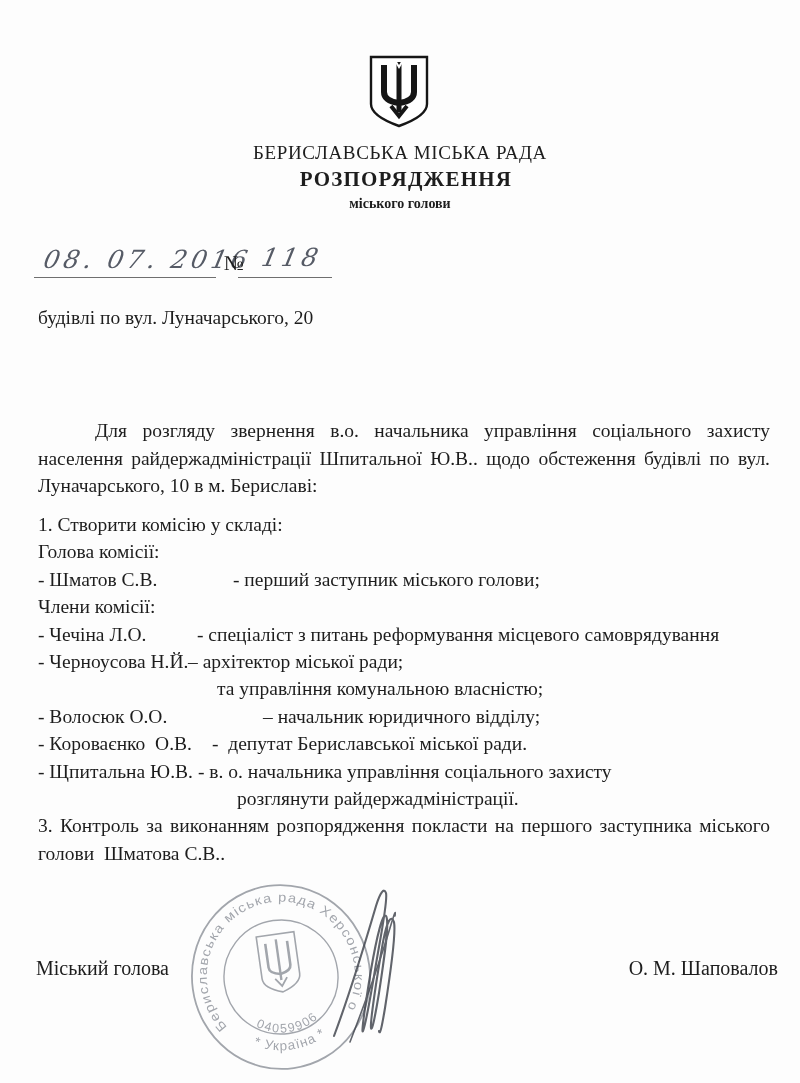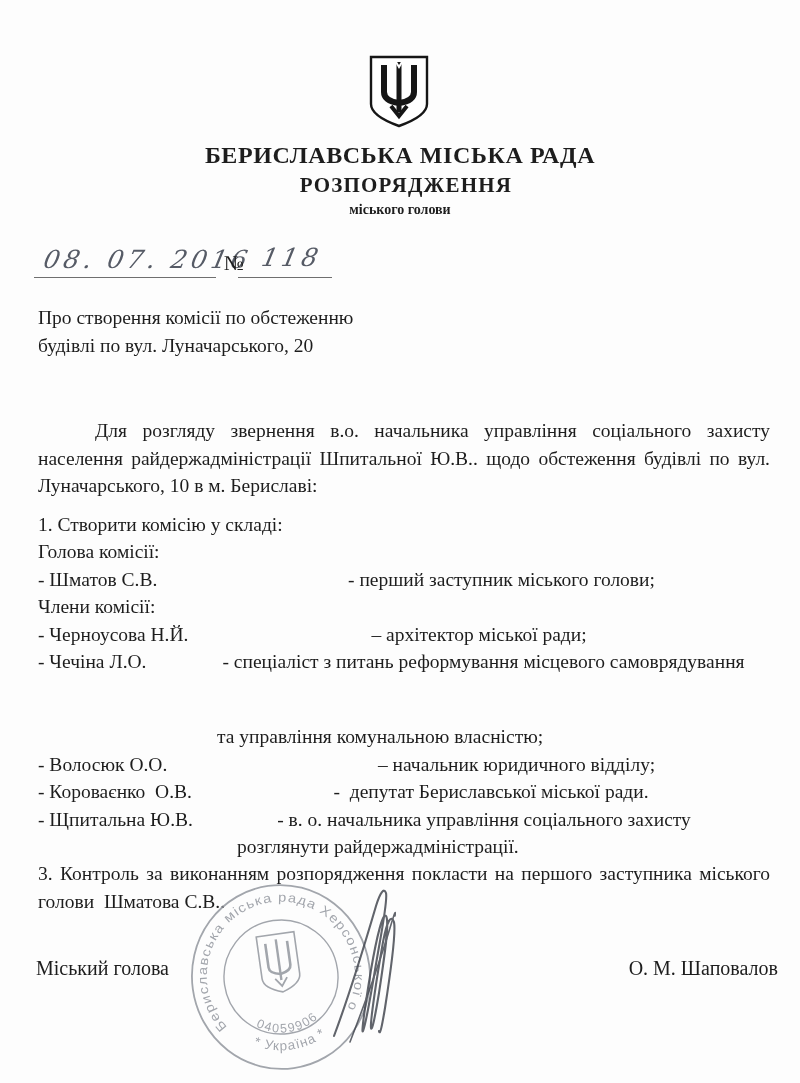--- a/index.html
+++ b/index.html
@@ -4,21 +4,21 @@
 <style>
   html,body{margin:0;padding:0;background:#e8e8e8;}
   .page{
     position:relative; width:800px; height:1083px; margin:0 auto;
     background:#fdfdfd; color:#1d1d1d; overflow:hidden;
     font-family:"Liberation Serif","DejaVu Serif",serif;
   }
   
   .emblem{position:absolute; left:367px; top:54px;}
   .hdr{position:absolute; top:141px; left:0; right:0; text-align:center; line-height:1.22;}
-  .org{font-size:24px; font-weight:bold; letter-spacing:.6px;}
+  .org{font-size:19px; font-weight:normal; letter-spacing:.6px;}
   .doctype{font-size:21px; font-weight:bold; letter-spacing:1.2px; margin-top:3px;padding-left:12px;}
   .issuer{font-size:14px; font-weight:bold; margin-top:2px;}
   
   .hand{
     font-family:"DejaVu Serif",serif; font-style:italic;
     color:var(--hand-color,#565b66); letter-spacing:4px;
     transform:skewX(-12deg);
   }
   .date-hand{position:absolute; left:44px; top:245px; font-size:25px;}
   .num-hand{position:absolute; left:262px; top:243px; font-size:25px;}
@@ -29,25 +29,25 @@
   
   .subject{position:absolute; left:38px; top:304px; font-size:19.5px; line-height:27.5px;}
   
   .intro{
     position:absolute; left:38px; top:417px; width:732px;
     font-size:19.5px; line-height:27.6px; text-align:justify; text-indent:57px;
   }
   .list{position:absolute; left:38px; top:511px; width:732px; font-size:19.5px; line-height:27.4px;}
   .row{display:flex;}
   .nm{flex:0 0 auto; white-space:pre;}
-  .rl{flex:1 1 auto;text-align:center;}
+  .rl{flex:1 1 auto;}
   .b{font-weight:normal;}
   .w195{width:195px;} .w150{width:150px;} .w159{width:159px;}
   .w225{width:225px;} .w174{width:174px;} .w160{width:160px;}
-  .cont1{padding-left:179px;margin-top:48px;} .cont2{padding-left:199px;}
+  .cont1{padding-left:179px;} .cont2{padding-left:199px;}
   .just{text-align:justify;}
   
   .sig-pos{position:absolute; left:36px; top:957px; font-size:20px;}
   .sig-name{position:absolute; right:22px; top:957px; font-size:20px;}
   .stamp{position:absolute; left:186px; top:882px; transform:rotate(-8deg); opacity:.82;}
   .stamp text{font-family:"Liberation Sans","DejaVu Sans",sans-serif; fill:var(--stamp-color,#8f939b);}
   .scrawl{position:absolute; left:330px; top:884px;}
 </style>
 </head>
 <body>
@@ -69,42 +69,41 @@
     <div class="issuer">міського голови</div>
   </div>
 
   <div class="hand date-hand">08. 07. 2016</div>
   <div class="uline uline-date"></div>
   <div class="numero">№</div>
   <div class="hand num-hand">118</div>
   <div class="uline uline-num"></div>
 
   <div class="subject">
-    <div>Про створення комісії по обстеженню</div>
     <div>будівлі по вул. Луначарського, 20</div>
   </div>
 
   <div class="intro">Для розгляду звернення в.о. начальника управління соціального захисту населення райдержадміністрації Шпитальної Ю.В.. щодо обстеження будівлі по вул. Луначарського, 10 в м. Бериславі:</div>
 
   <div class="list">
     <div>1. Створити комісію у складі:</div>
     <div class="b">Голова комісії:</div>
     <div class="row">
       <span class="nm w195">- Шматов С.В.</span>
       <span class="rl">- перший заступник міського голови;</span>
     </div>
     <div class="b">Члени комісії:</div>
 
     <div class="row">
+      <span class="nm w159">- Чечіна Л.О.</span>
+      <span class="rl">- спеціаліст з питань реформування місцевого самоврядування</span>
+    </div>
+    <div class="row">
       <span class="nm w150">- Черноусова Н.Й.</span>
       <span class="rl">– архітектор міської ради;</span>
-    </div>
-    <div class="row">
-      <span class="nm w159">- Чечіна Л.О.</span>
-      <span class="rl">- спеціаліст з питань реформування місцевого самоврядування</span>
     </div>
     <div class="cont1">та управління комунальною власністю;</div>
     <div class="row">
       <span class="nm w225">- Волосюк О.О.</span>
       <span class="rl">– начальник юридичного відділу;</span>
     </div>
     <div class="row">
       <span class="nm w174">- Короваєнко&nbsp; О.В.</span>
       <span class="rl">-&nbsp; депутат Бериславської міської ради.</span>
     </div>

